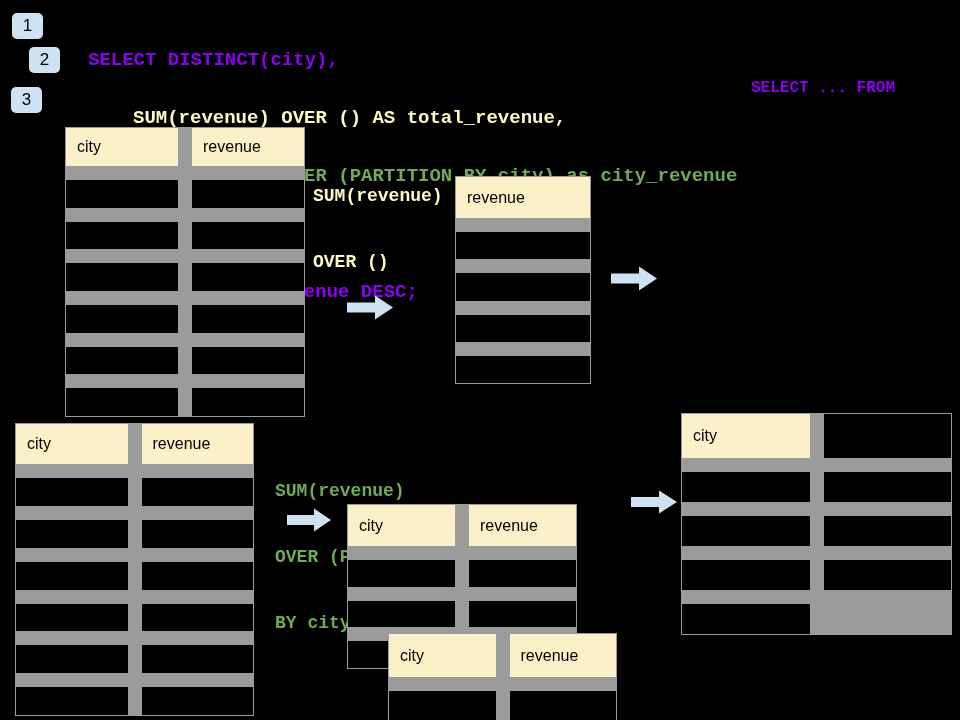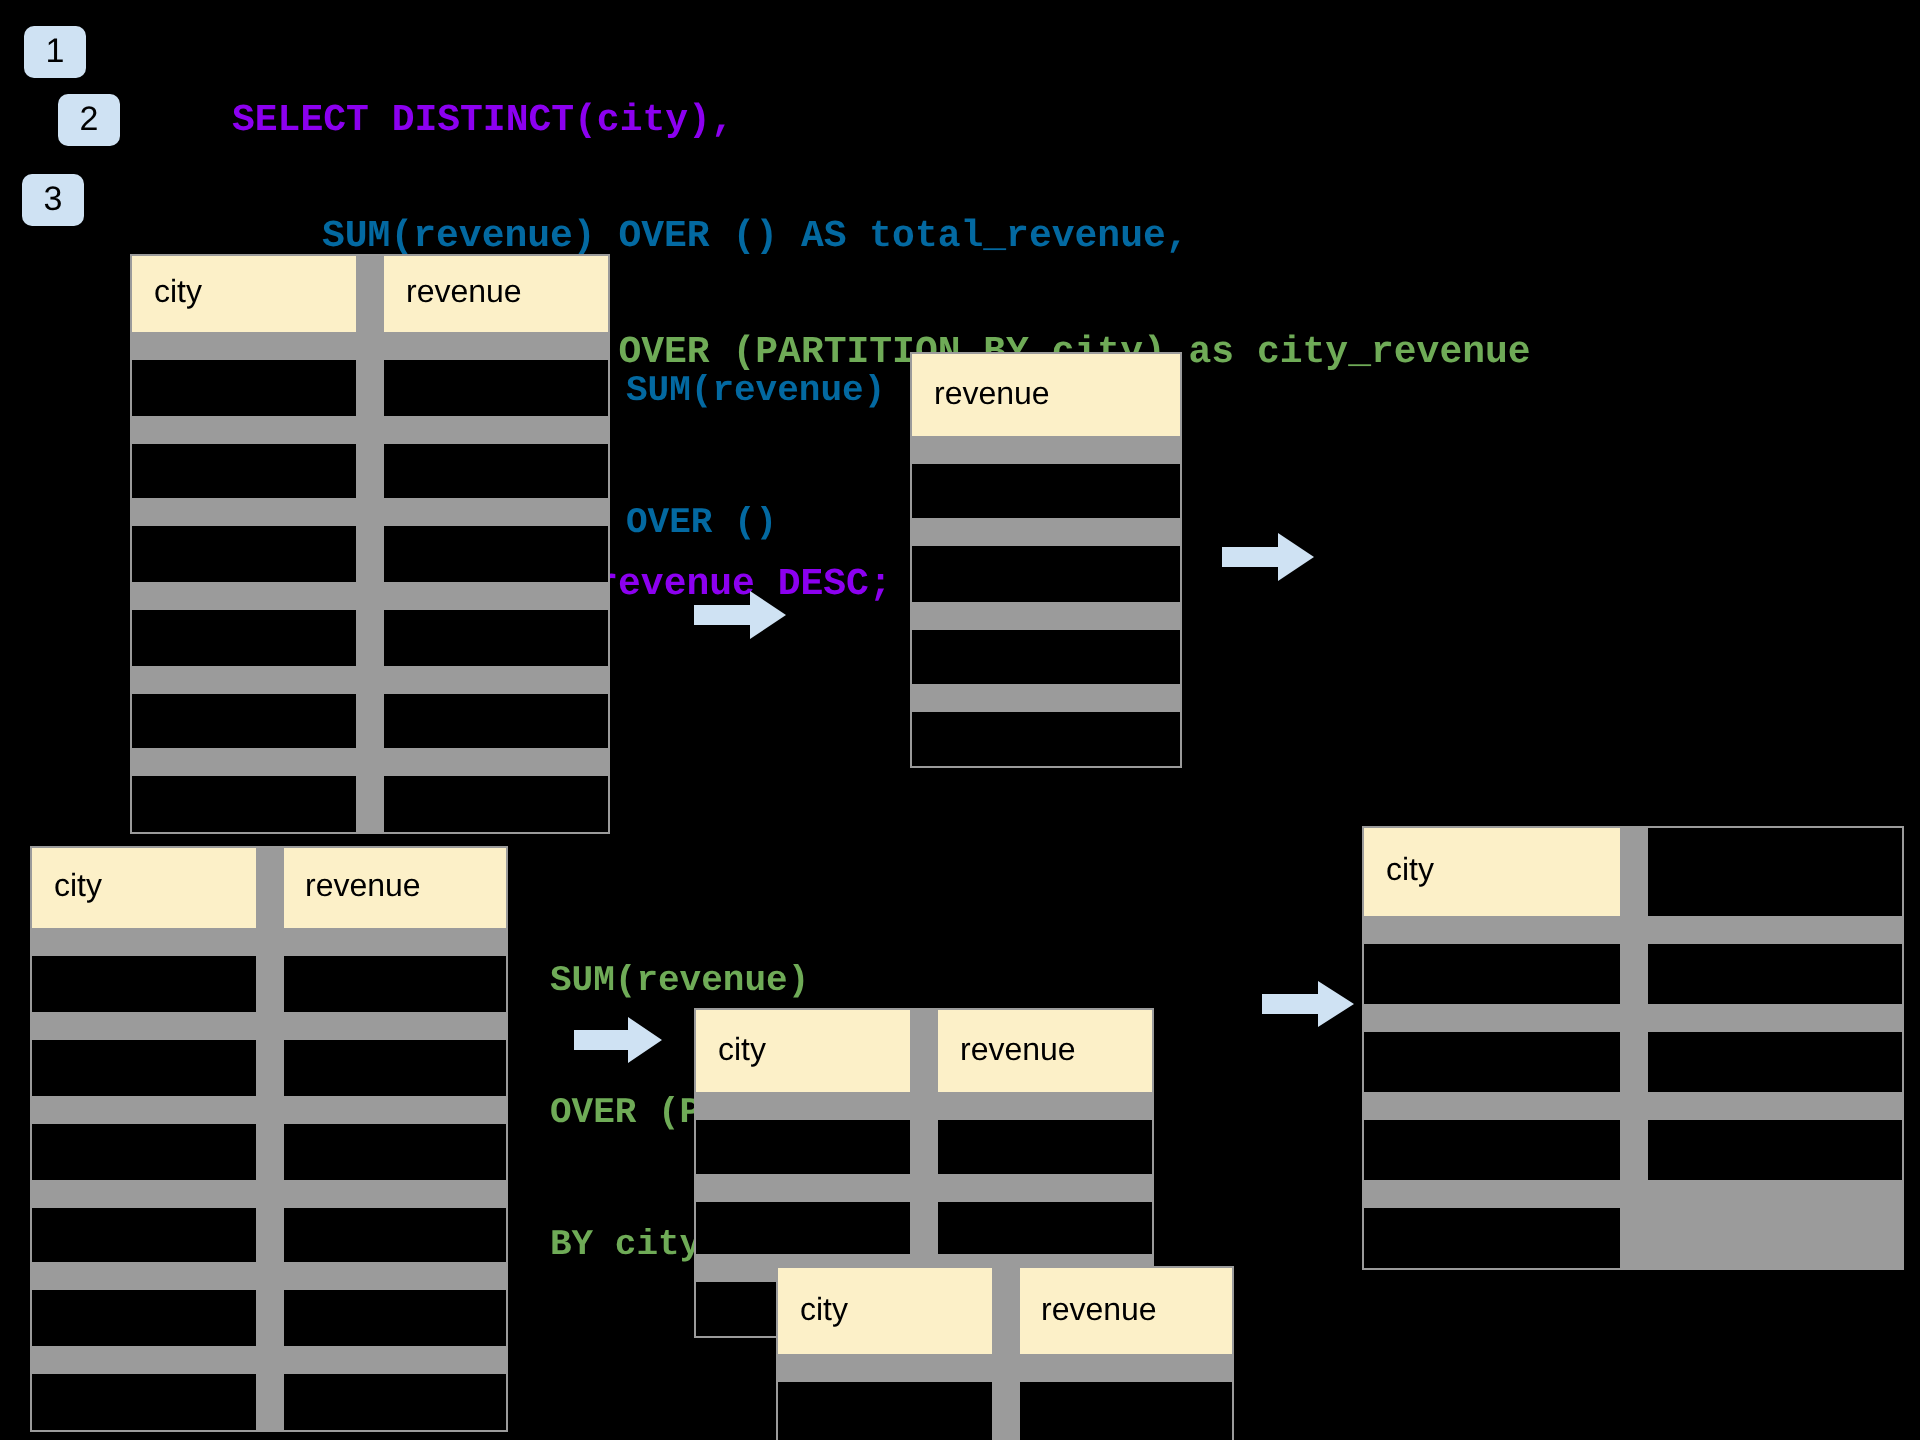--- a/index.html
+++ b/index.html
@@ -12,26 +12,26 @@
   }
   .abs { position: absolute; }
 
   
   .code {
     font-family: "Liberation Mono", monospace;
     font-weight: bold;
     white-space: pre;
   }
   .main-code { left: 0; top: 13px; }
-  .main-code .cl { height: 22px; line-height: 22px; font-size: 19px; margin-left: 28px; }
+  .main-code .cl { height: 22px; line-height: 22px; font-size: 19px; }
   .ind-a { padding-left: 88px; }
   .ind-b { padding-left: 133px; }
   .ind-c { padding-left: 110px; }
   .purple { color: #8C00F0; }
-  .red    { color: #0369a1; }
+  .red    { color: #fef9c3; }
   .green  { color: #6FAB57; }
 
   .note { line-height: 22px; font-size: 18px; font-family: Liberation Mono, monospace; }
   .side-note { left: 751px; top: 36px; font-size: 16px; line-height: 21px; }
 
   
   .badge {
     position: absolute;
     width: 31px; height: 26px;
     background: #CFE2F3;
@@ -69,20 +69,21 @@
 
 <div class="abs code main-code">
   <div class="cl purple ind-a">SELECT DISTINCT(city),</div>
   <div class="cl red    ind-b">SUM(revenue) OVER () AS total_revenue,</div>
   <div class="cl green  ind-b">SUM(revenue) OVER (PARTITION BY city) as city_revenue</div>
   <div class="cl purple ind-c">FROM rides</div>
   <div class="cl purple ind-c">ORDER by city_revenue DESC;</div>
 </div>
 
 <div class="abs code purple side-note">
+  <div>SELECT ... FROM</div>
 </div>
 
 <div class="abs code red note" style="left:313px; top:141px;">
   <div>SUM(revenue)</div>
   <div>OVER ()</div>
 </div>
 
 <div class="abs code green note" style="left:275px; top:436px;">
   <div>SUM(revenue)</div>
   <div>OVER (PARTITION</div>

